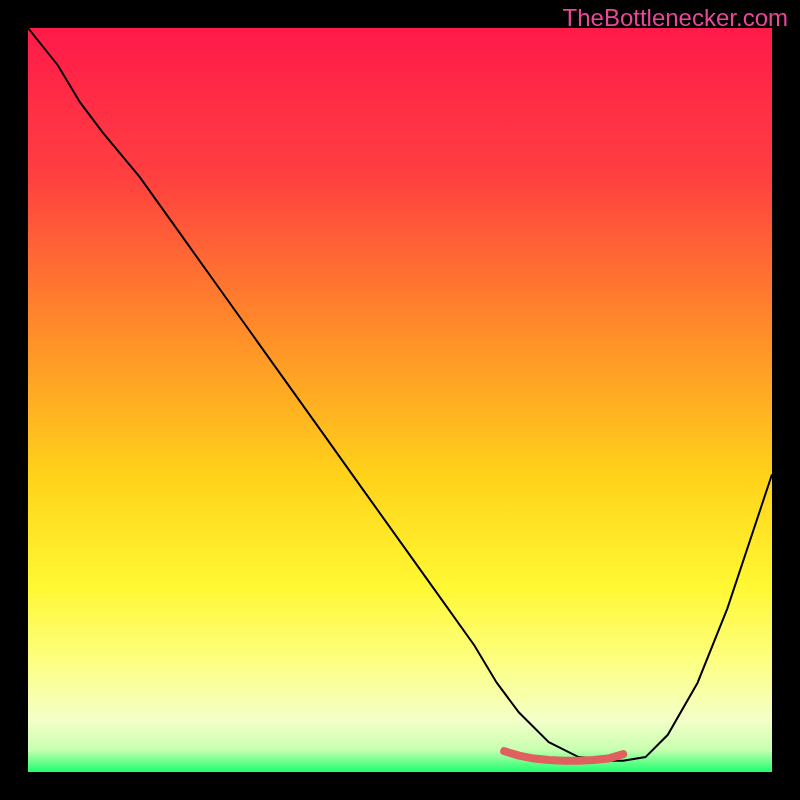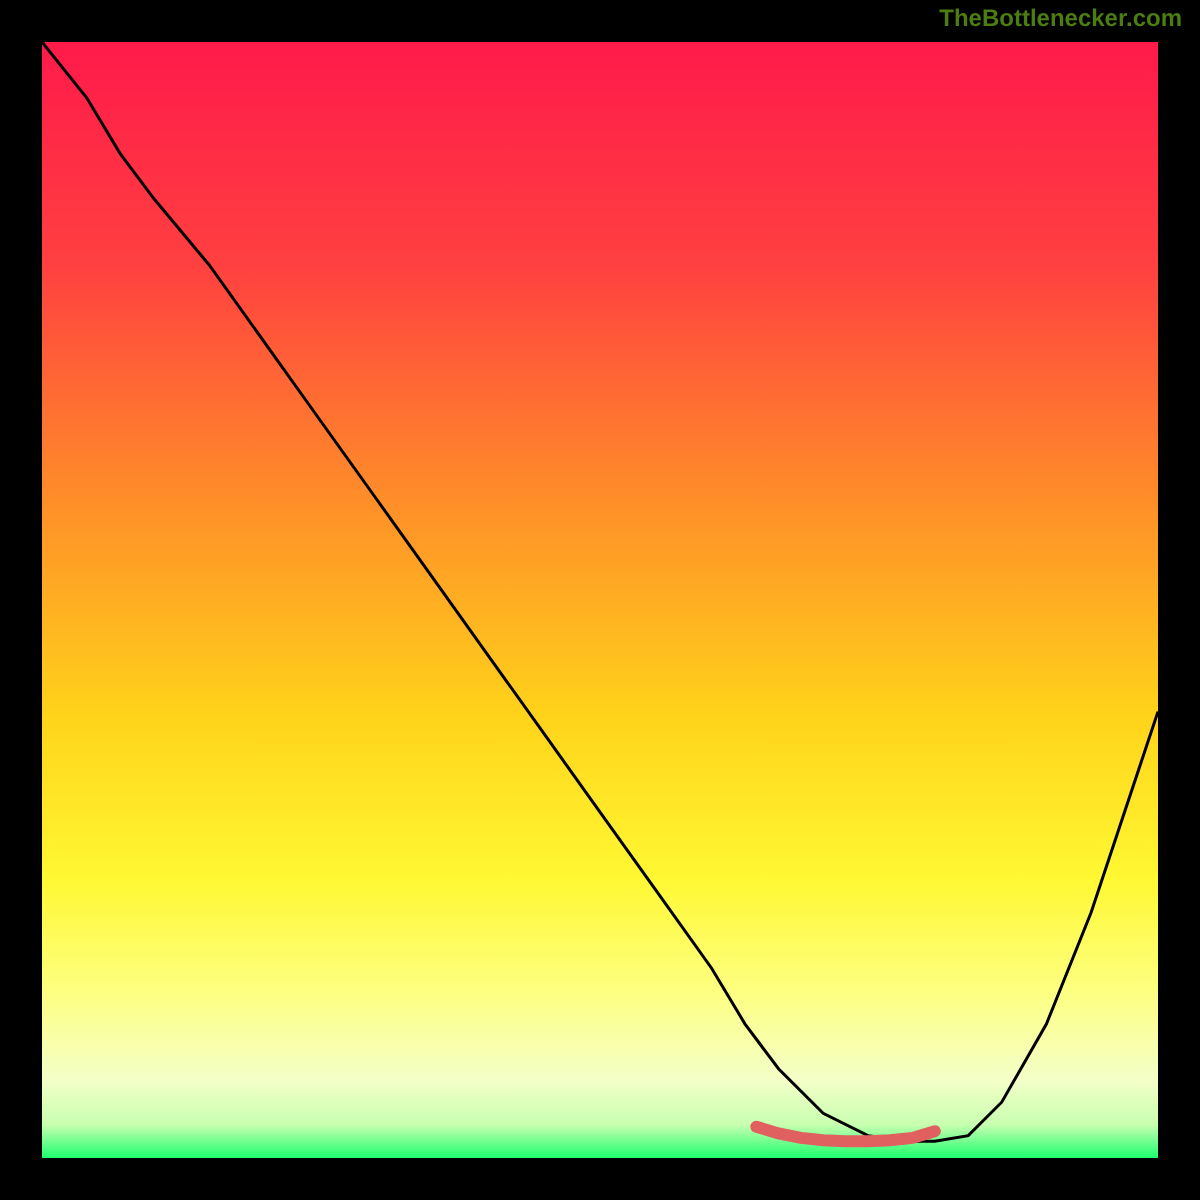--- a/index.html
+++ b/index.html
@@ -8,23 +8,23 @@
     width: 800px;
     height: 800px;
     background: #000;
     font-family: Arial, sans-serif;
     position: relative;
   }
   .watermark {
     position: absolute;
     top: 4px;
     right: 12px;
-    color: #4d7c0f;
-    font-size: 16px;
-    font-weight: bold;
+    color: #ec4899;
+    font-size: 24px;
+    font-weight: normal;
     z-index: 10;
   }
   .plot-area {
     position: absolute;
     left: 28px;
     top: 28px;
     width: 744px;
     height: 744px;
     overflow: hidden;
   }

